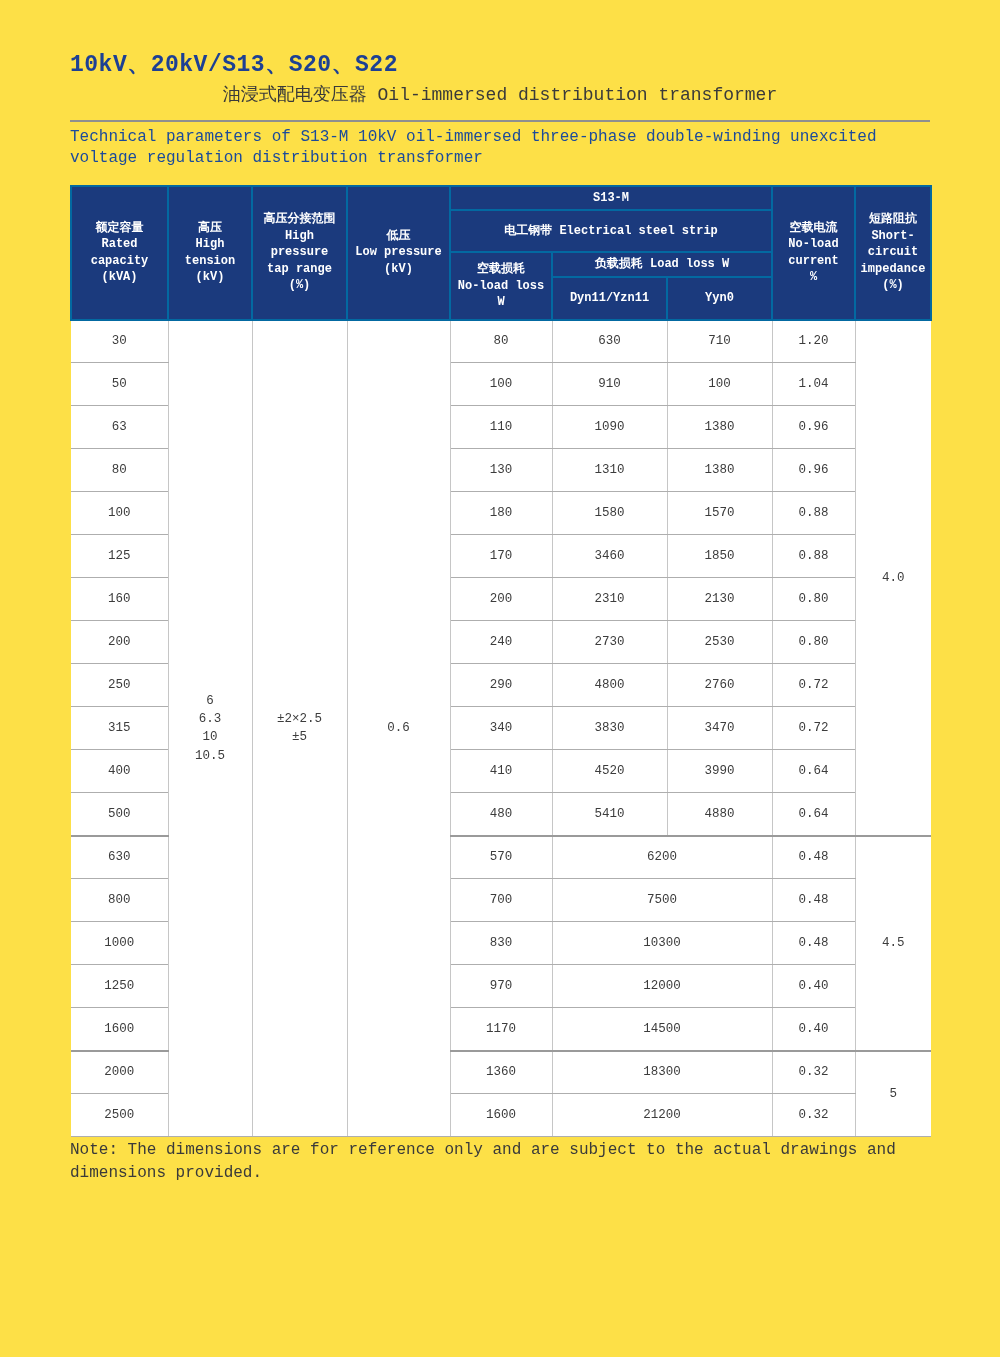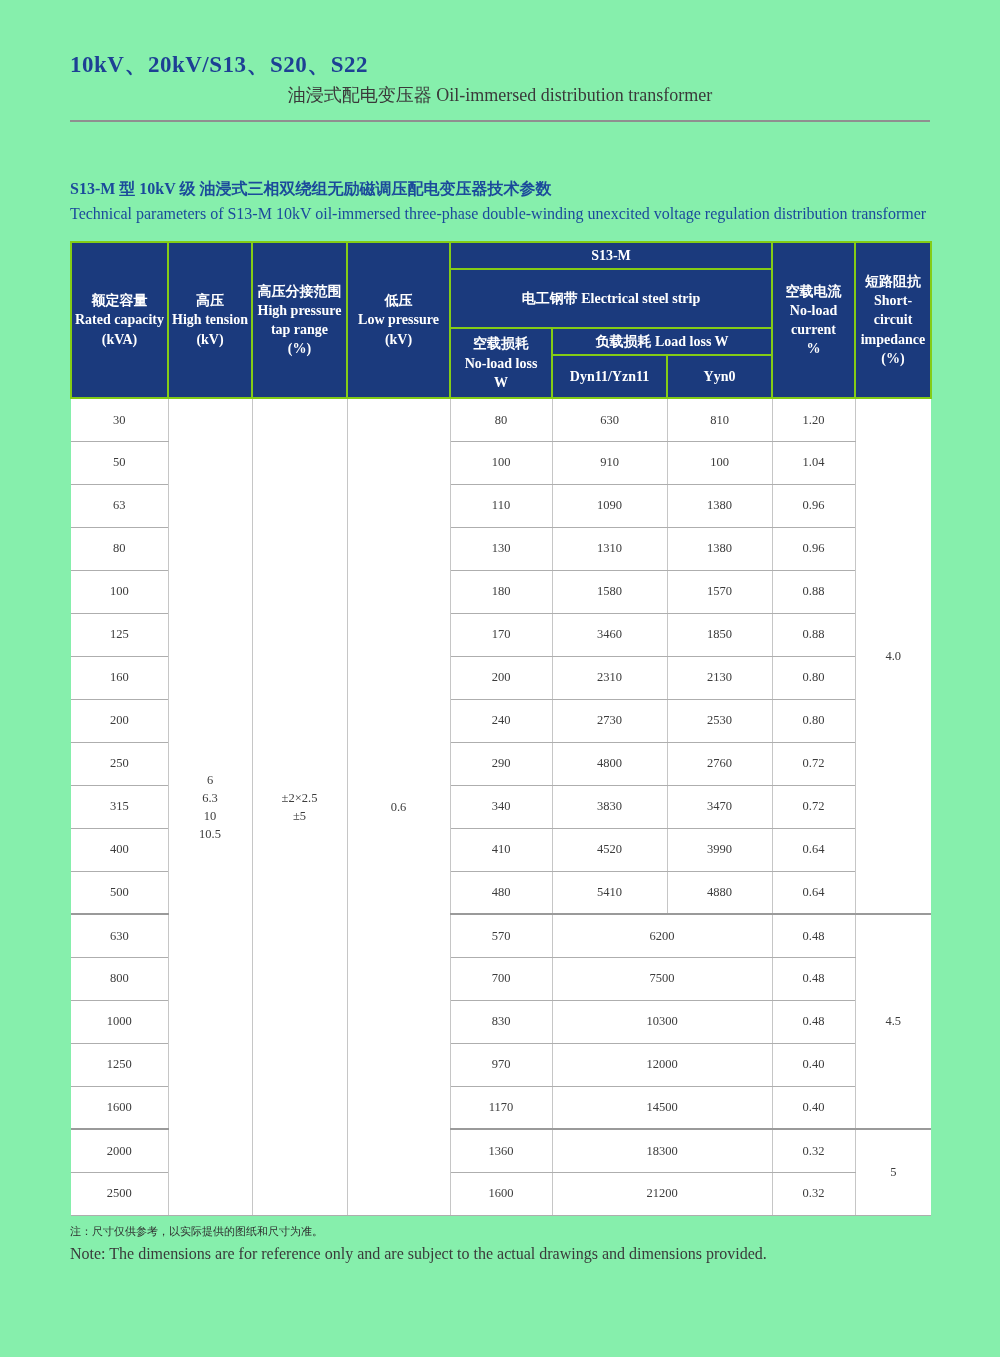--- a/index.html
+++ b/index.html
@@ -1,19 +1,19 @@
 <!DOCTYPE html>
 <html><head>
 <meta charset="utf-8">
 <style>
   * { box-sizing: border-box; }
   html, body { margin: 0; padding: 0; background: #ffffff; }
   .page {
-    width: 1000px; height: 1357px; background: #86efac; position: relative;
-    font-family: Liberation Serif, serif; color: #3c3c3c; overflow: hidden;
+    width: 1000px; height: 1357px; background: #fde047; position: relative;
+    font-family: Liberation Mono, monospace; color: #3c3c3c; overflow: hidden;
   }
   .content { padding: 52px 70px 0 70px; }
 
   
   .title {
     font-size: 23px; font-weight: 700; color: #1d4094; margin: 0;
     letter-spacing: 0.5px; line-height: 1.15;
   }
   .subtitle {
     font-size: 18px; color: #3a3a3a; margin: 7px 0 0 0; line-height: 1.2; font-weight: 400; text-align: center;
@@ -26,56 +26,55 @@
   }
   .sec-sub {
     margin: 5px 0 0 0; font-size: 16px; color: #1b4a9b; line-height: 1.3; font-weight: 400;
   }
 
   
   table.spec {
     margin-top: 16px; width: 860px; border-collapse: collapse; table-layout: fixed;
   }
   table.spec thead th {
-    background: #1b3a7d; color: #ffffff; font-weight: 600; font-size: 14px;
+    background: #1b3a7d; color: #ffffff; font-weight: 600; font-size: 12px;
     line-height: 1.38; text-align: center; vertical-align: middle;
-    white-space: pre-line; padding: 3px 2px; border: 2px solid #84cc16;
+    white-space: pre-line; padding: 3px 2px; border: 2px solid #0369a1;
   }
   table.spec tbody td {
     font-size: 12.5px; color: #3c3c3c; text-align: center; vertical-align: middle;
     height: 43px; padding: 2px;
     border-top: 1px solid #aeaeae; border-bottom: 1px solid #aeaeae;
     border-left: 1px solid #c6c6c6; border-right: 1px solid #c6c6c6;
     background: #ffffff;
   }
   table.spec tbody td.pre { white-space: pre-line; line-height: 1.45; }
   table.spec tbody tr td:first-child { border-left: none; }
   table.spec tbody tr td:last-child  { border-right: none; }
   table.spec tbody tr.sep td { border-top: 2px solid #9a9a9a; }
 
   .h-r1 { height: 43px; }
-  .h-r2 { height: 59px; }
+  .h-r2 { height: 42px; }
   .h-r3 { height: 44px; }
   .h-r4 { height: 43px; }
 
   
   .note-cn { margin: 8px 0 0 0; font-size: 11px; color: #2f2f2f; line-height: 1.45; }
   .note-en { margin: 2px 0 0 0; font-size: 16px; color: #3a3a3a; line-height: 1.45; }
 </style>
 </head>
 <body>
 
 <div class="page">
   <div class="content">
 
     <h1 class="title">10kV、20kV/S13、S20、S22</h1>
     <p class="subtitle"><span>油浸式配电变压器</span> <span>Oil-immersed distribution transformer</span></p>
     <div class="rule"></div>
 
-    <h2 class="sec-title">S13-M 型 10kV 级 油浸式三相双绕组无励磁调压配电变压器技术参数</h2>
     <p class="sec-sub">Technical parameters of S13-M 10kV oil-immersed three-phase double-winding unexcited voltage regulation distribution transformer</p>
 
     <table class="spec">
       <colgroup>
         <col style="width:97px">
           <col style="width:84px">
           <col style="width:95px">
         <col style="width:103px">
           <col style="width:102px">
           <col style="width:115px">
@@ -127,21 +126,21 @@
             <td>30</td>
             <td rowspan="19" class="pre">6
 6.3
 10
 10.5</td>
             <td rowspan="19" class="pre">±2×2.5
 ±5</td>
             <td rowspan="19">0.6</td>
             <td>80</td>
             <td>630</td>
-            <td>810</td>
+            <td>710</td>
             <td>1.20</td>
             <td rowspan="12">4.0</td>
           </tr>
           <tr>
             <td>50</td>
             <td>100</td>
             <td>910</td>
             <td>100</td>
             <td>1.04</td>
           </tr>
@@ -255,17 +254,16 @@
           </tr>
           <tr>
             <td>2500</td>
             <td>1600</td>
             <td colspan="2">21200</td>
             <td>0.32</td>
           </tr>
         </tbody>
     </table>
 
-    <p class="note-cn">注：尺寸仅供参考，以实际提供的图纸和尺寸为准。</p>
     <p class="note-en">Note: The dimensions are for reference only and are subject to the actual drawings and dimensions provided.</p>
 
   </div>
 </div>
 
 </body></html>

